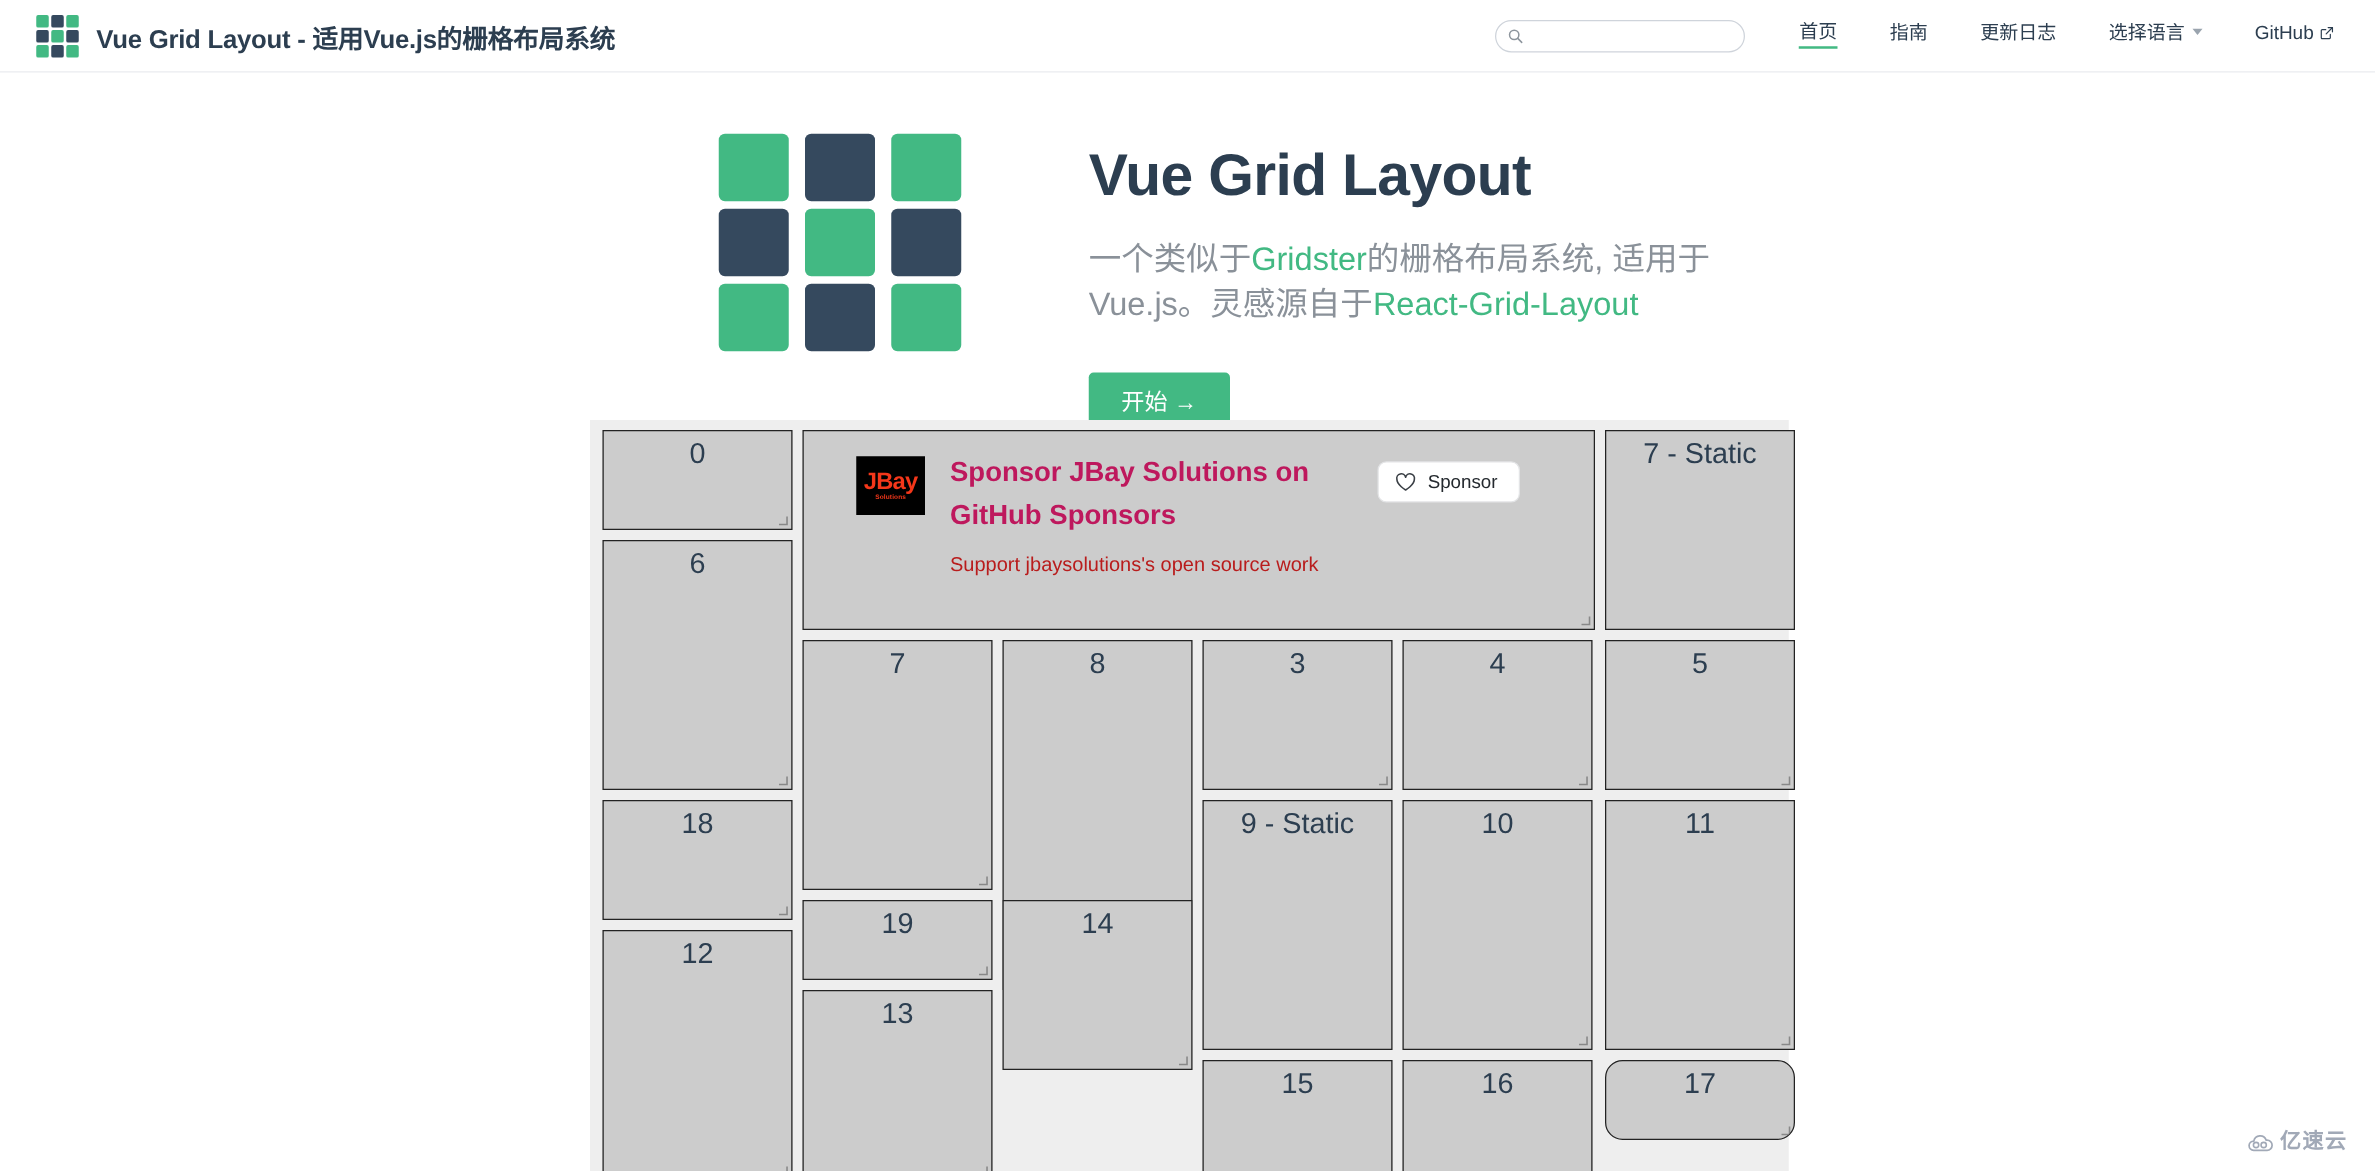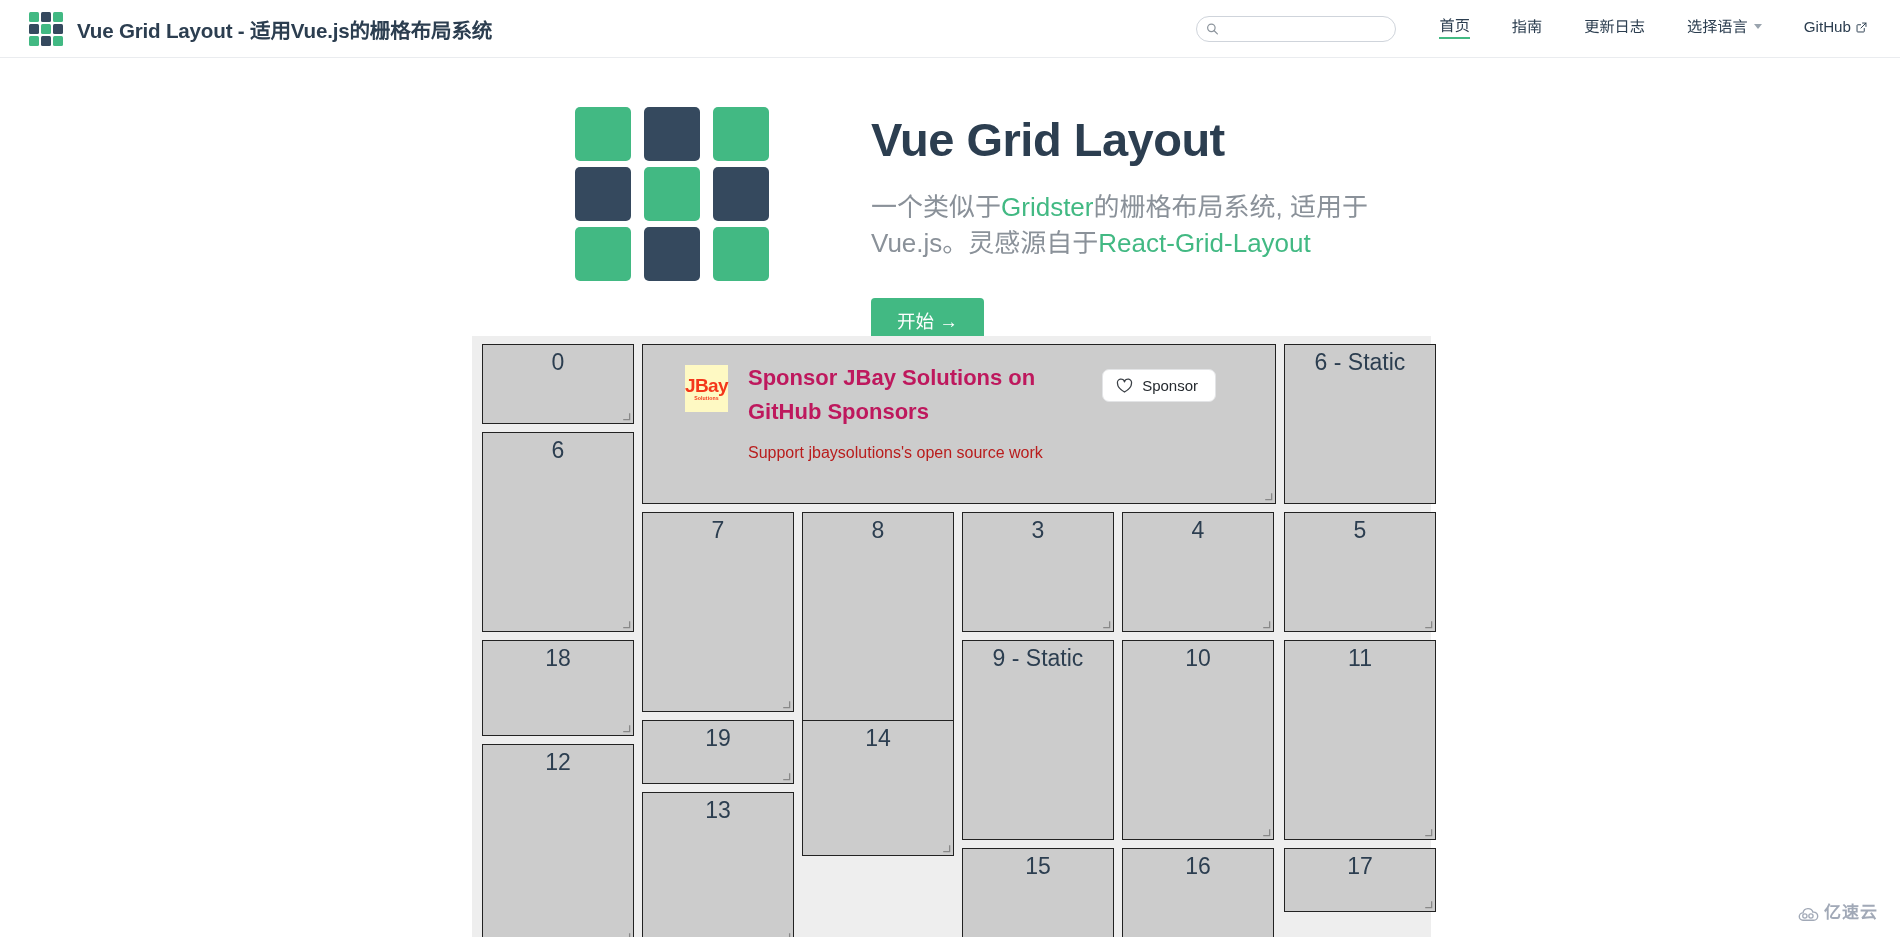--- a/index.html
+++ b/index.html
@@ -218,22 +218,22 @@
     justify-content: flex-start;
     padding: 0;
   }
   .sponsor-inner {
     display: flex;
     align-items: flex-start;
     padding: 16px 15px 0 42px;
     width: 100%;
   }
   .jbay-logo {
-    width: 43px; height: 47px;
-    background: #fef9c3;
+    width: 55px; height: 47px;
+    background: #000000;
     flex: none;
     margin-top: 4px;
     display: flex;
     flex-direction: column;
     align-items: center;
     justify-content: center;
     line-height: 1;
   }
   .jbay-logo .j1 {
     color: #f4371a;
@@ -392,21 +392,21 @@
               <path d="M9 14.4S1.6 10 1.6 5.3A3.6 3.6 0 0 1 9 3.6a3.6 3.6 0 0 1 7.4 1.7C16.4 10 9 14.4 9 14.4z" fill="none" stroke="#3a3f45" stroke-width="1.35" stroke-linejoin="round"></path>
             </svg>
             <span>Sponsor</span>
           </button>
         </div>
         <svg class="rhandle" viewBox="0 0 12 12">
           <path d="M10.5 3.5v7h-7" fill="none" stroke="#888" stroke-width="1.4"></path>
         </svg>
       </div>
       <div class="grid-item static" style="left: 812px; top: 8px; width: 152px; height: 160px;">
-        <span class="num">6 - Static</span>
+        <span class="num">7 - Static</span>
       </div>
       <div class="grid-item" style="left: 10px; top: 96px; width: 152px; height: 200px;">
         <span class="num">6</span>
         <svg class="rhandle" viewBox="0 0 12 12">
           <path d="M10.5 3.5v7h-7" fill="none" stroke="#888" stroke-width="1.4"></path>
         </svg>
       </div>
       <div class="grid-item" style="left: 170px; top: 176px; width: 152px; height: 200px;">
         <span class="num">7</span>
         <svg class="rhandle" viewBox="0 0 12 12">
@@ -481,21 +481,21 @@
         <svg class="rhandle" viewBox="0 0 12 12">
           <path d="M10.5 3.5v7h-7" fill="none" stroke="#888" stroke-width="1.4"></path>
         </svg>
       </div>
       <div class="grid-item" style="left: 490px; top: 512px; width: 152px; height: 120px;">
         <span class="num">15</span>
       </div>
       <div class="grid-item" style="left: 650px; top: 512px; width: 152px; height: 120px;">
         <span class="num">16</span>
       </div>
-      <div class="grid-item" style="left: 812px; top: 512px; width: 152px; height: 64px;">
+      <div class="grid-item" style="left: 812px; top: 512px; width: 152px; height: 64px; border-radius: 14px;">
         <span class="num">17</span>
         <svg class="rhandle" viewBox="0 0 12 12">
           <path d="M10.5 3.5v7h-7" fill="none" stroke="#888" stroke-width="1.4"></path>
         </svg>
       </div>
     </div>
 </div>
 
 <div class="watermark">
   <svg width="24" height="17" viewBox="0 0 26 18">

